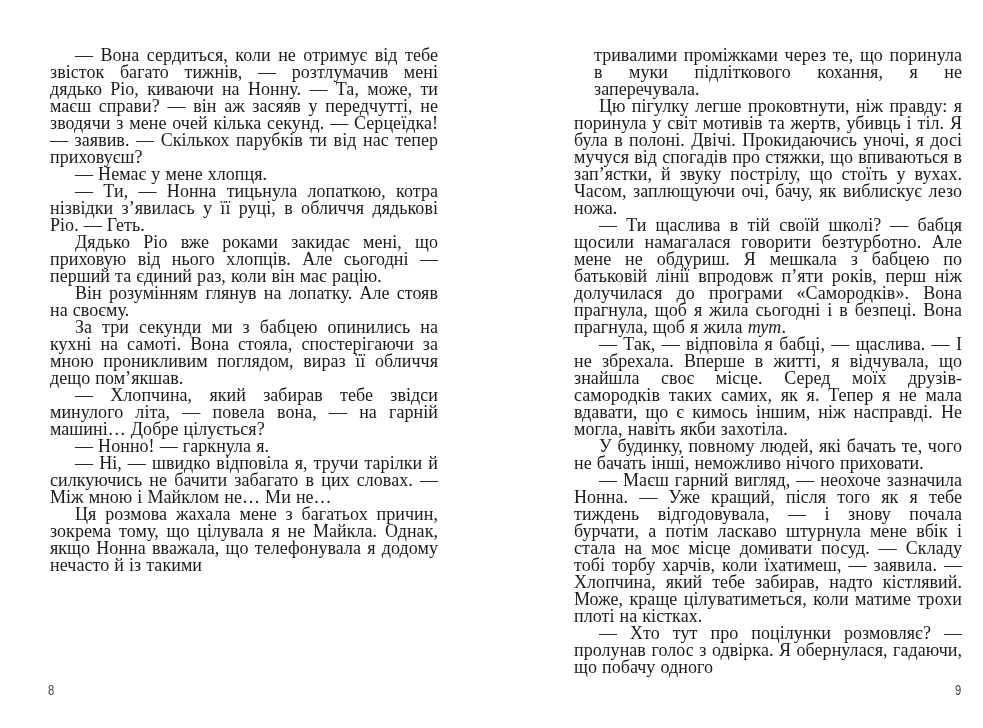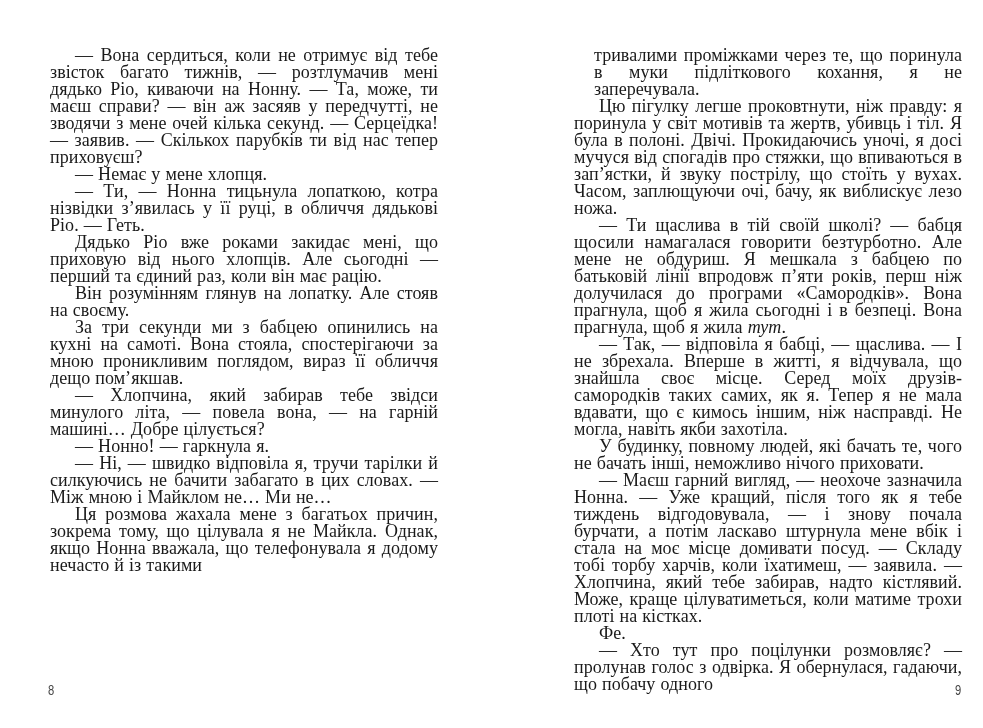--- a/index.html
+++ b/index.html
@@ -62,18 +62,17 @@
   <p class="para">Ця розмова жахала мене з багатьох причин, зокре­ма тому, що цілувала я не Майкла. Однак, якщо Нонна вважала, що телефонувала я додому нечасто й із такими</p>
 </div>
 
 <div class="page right">
   <p class="para noindent">тривалими проміжками через те, що поринула в муки підліткового кохання, я не заперечувала.</p>
   <p class="para">Цю пігулку легше проковтнути, ніж правду: я поринула у світ мотивів та жертв, убивць і тіл. Я була в полоні. Двічі. Прокидаючись уночі, я досі мучуся від спогадів про стяжки, що впиваються в зап’ястки, й звуку пострілу, що стоїть у вухах. Часом, заплющуючи очі, бачу, як виблискує лезо ножа.</p>
   <p class="para"><span>— Ти щаслива в тій своїй школі? — бабця щосили намагалася говорити безтурботно. Але мене не обдуриш. Я мешкала з бабцею по батьковій лінії впродовж п’яти років, перш ніж долучилася до програми «Самородків». Вона прагнула, щоб я жила сьогодні і в безпеці. Вона прагнула, щоб я жила </span><span class="it">тут</span><span>.</span></p>
   <p class="para">— Так, — відповіла я бабці, — щаслива. — І не збре­хала. Вперше в житті, я відчувала, що знайшла своє місце. Серед моїх друзів-самородків таких самих, як я. Тепер я не мала вдавати, що є кимось іншим, ніж насправді. Не могла, навіть якби захотіла.</p>
   <p class="para">У будинку, повному людей, які бачать те, чого не бачать інші, неможливо нічого приховати.</p>
   <p class="para">— Маєш гарний вигляд, — неохоче зазначила Нонна. — Уже кращий, після того як я тебе тиждень відгодовува­ла, — і знову почала бурчати, а потім ласкаво штурнула мене вбік і стала на моє місце домивати посуд. — Складу тобі торбу харчів, коли їхатимеш, — заявила. — Хлопчина, який тебе забирав, надто кістлявий. Може, краще цілува­тиметься, коли матиме трохи плоті на кістках.</p>
-  <p class="para">Фе.</p>
   <p class="para">— Хто тут про поцілунки розмовляє? — пролунав го­лос з одвірка. Я обернулася, гадаючи, що побачу одного</p>
 </div>
 
 <div class="folio left">8</div>
 <div class="folio right">9</div>
 
 </body></html>

